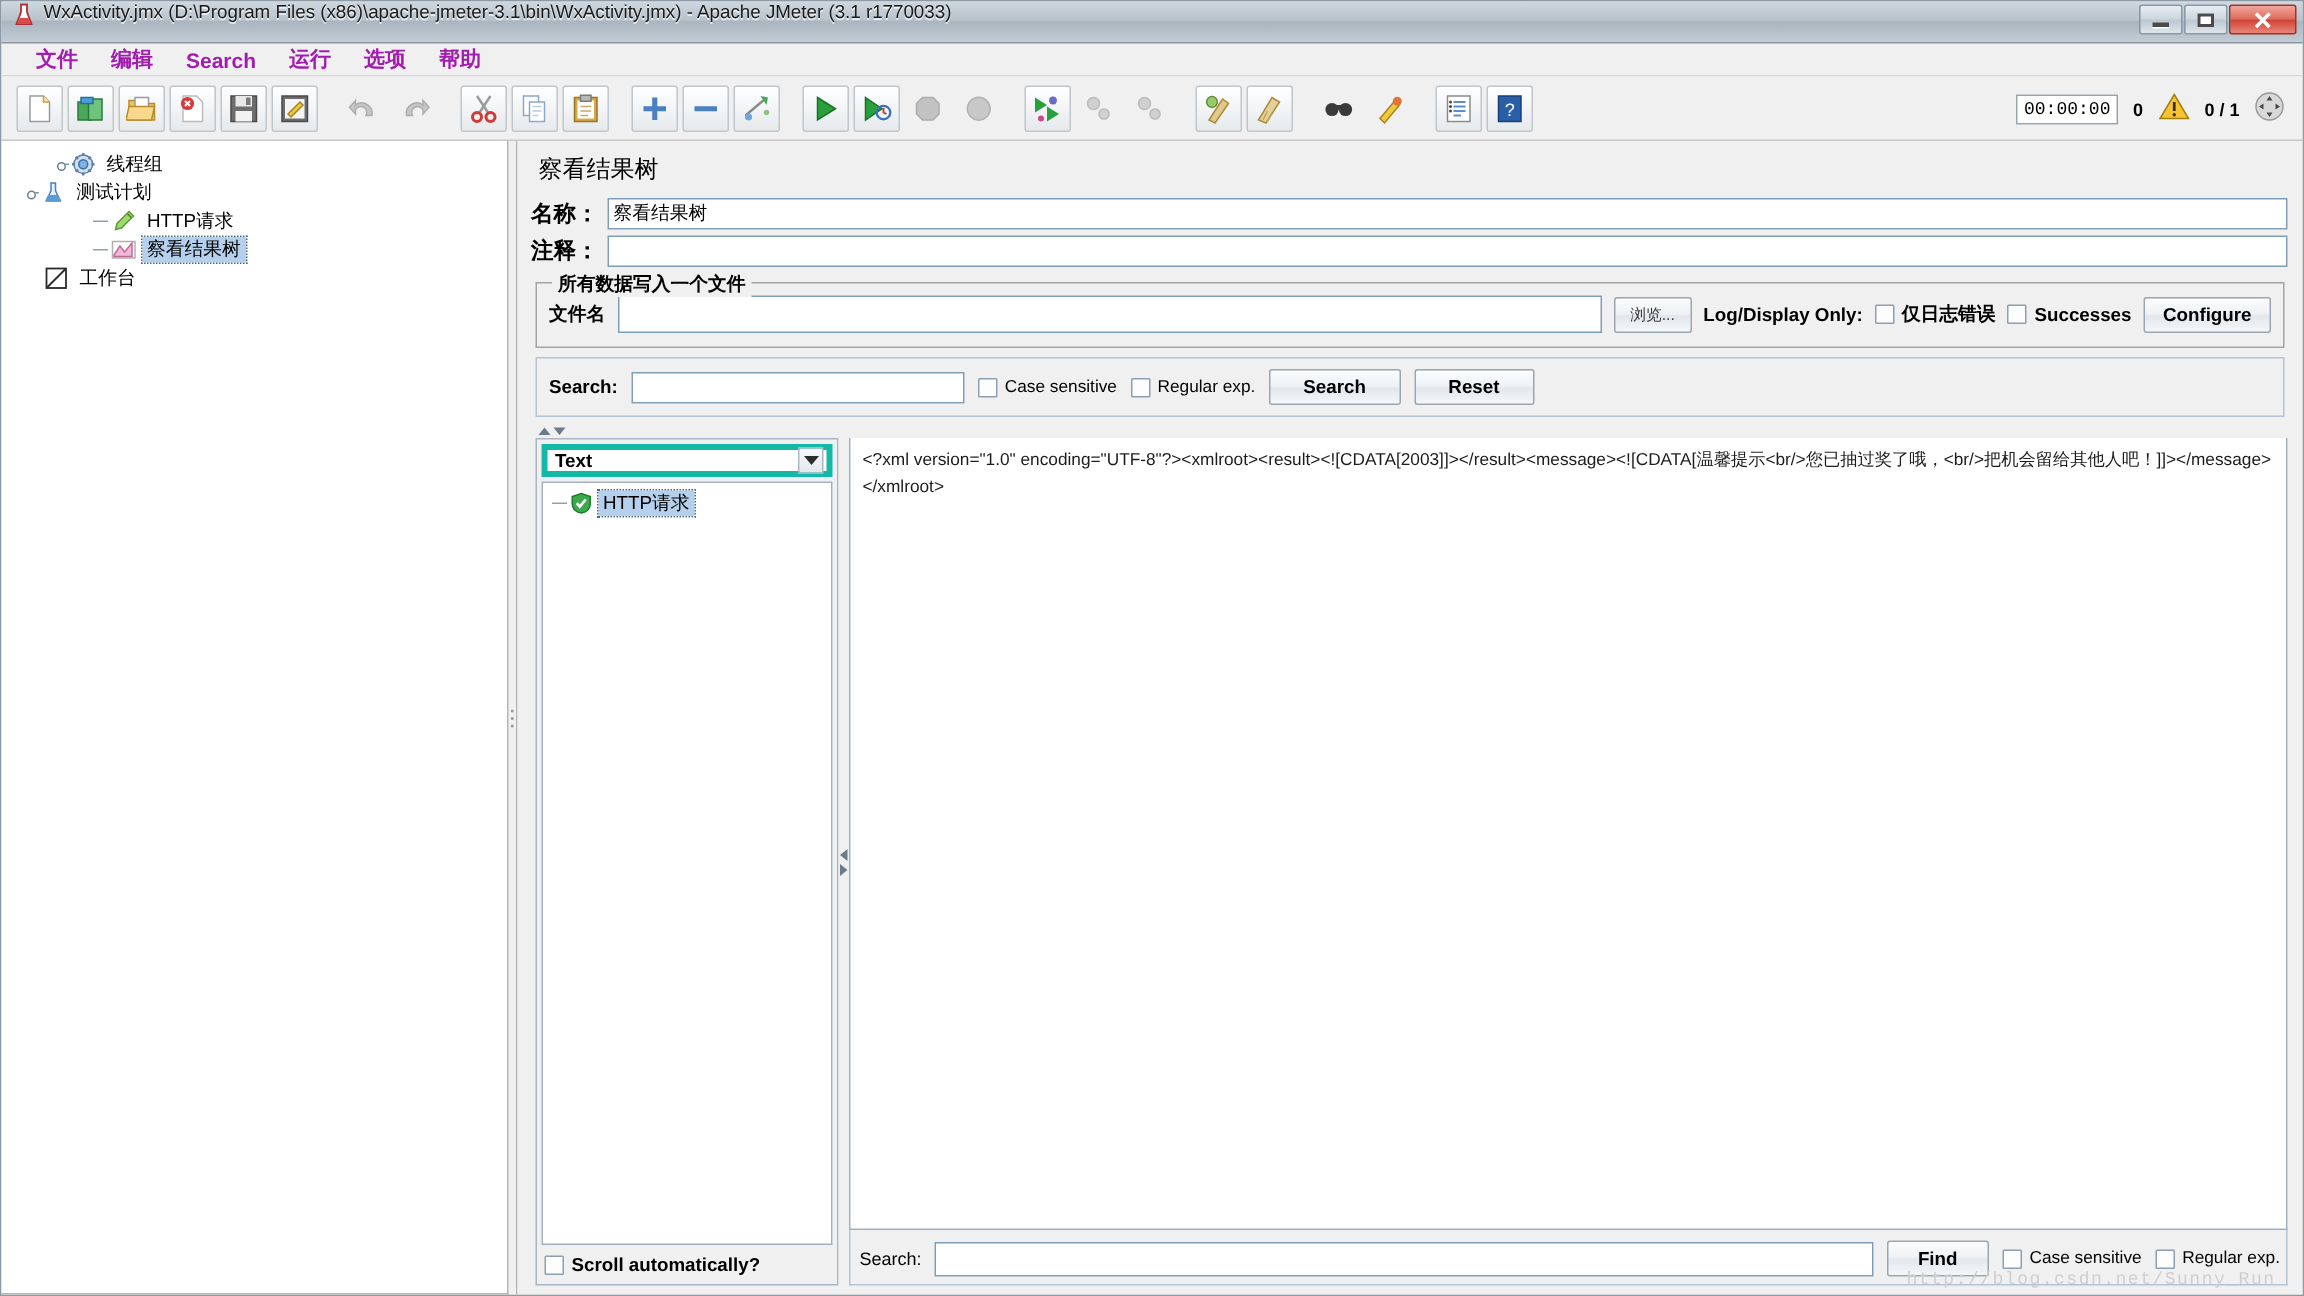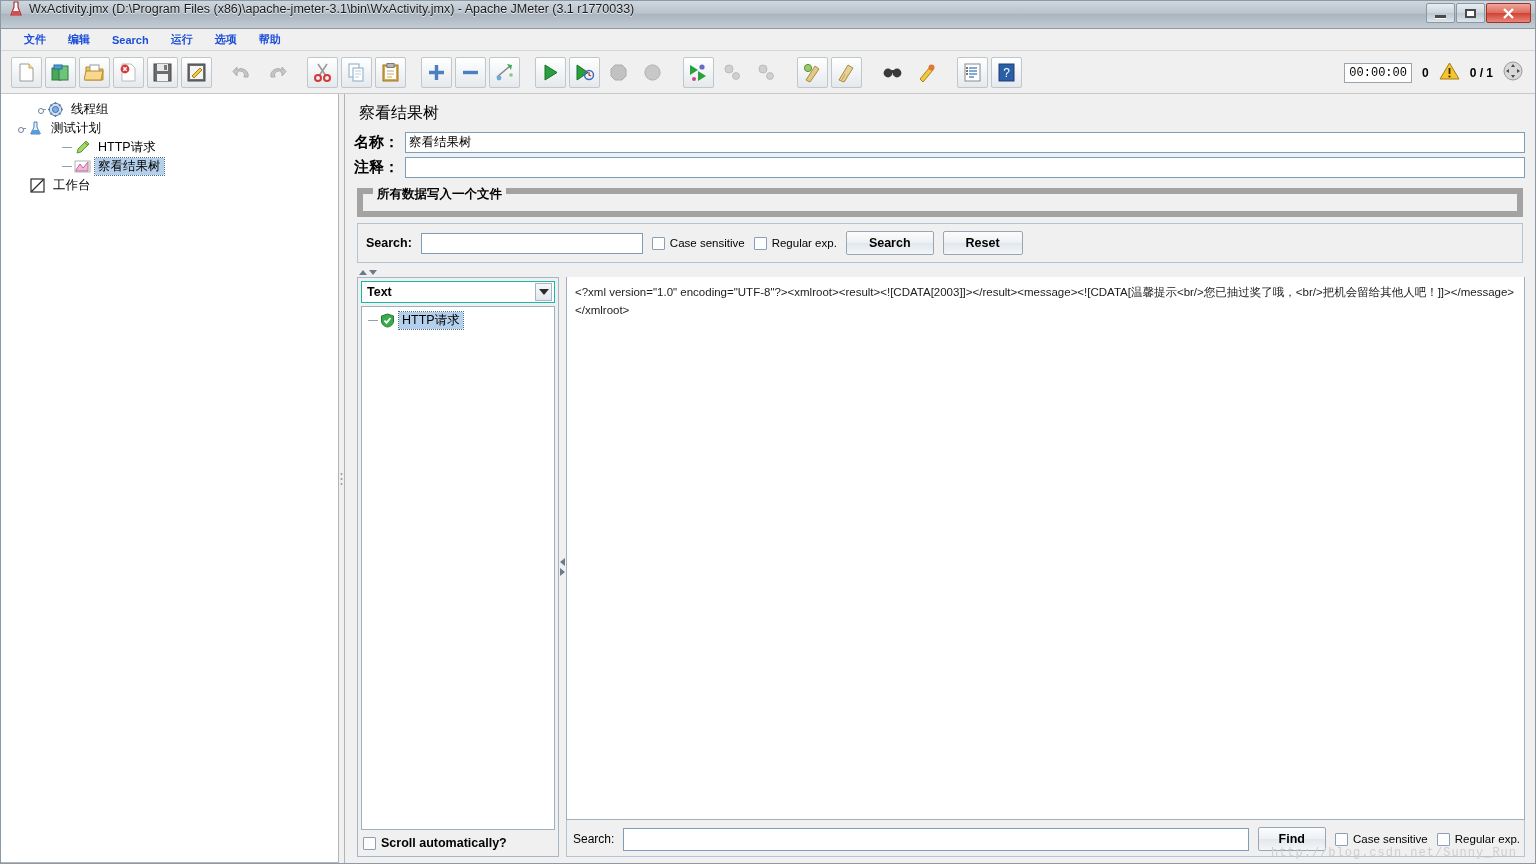--- a/index.html
+++ b/index.html
@@ -17,21 +17,21 @@
     background: #f0f0f0;
     border: 1px solid #8d9aa5;
     display: flex; flex-direction: column;
   }
 
   
   .titlebar {
     height: 28px;
     background: linear-gradient(to bottom, #cfd7de 0%, #b9c3cc 45%, #aab5bf 50%, #c3ccd4 100%);
     border-bottom: 1px solid #8c99a4;
-    display: flex; align-items: center;
+    display: flex; 
     padding: 0 2px 12px 6px;
     position: relative;
   }
   .title-icon { width: 18px; height: 18px; position: relative; margin-right: 4px; flex: none; }
   .title-text {
     font-size: 12.5px; color: #1b1b1b;
     text-shadow: 0 1px 0 rgba(255,255,255,.75);
     white-space: nowrap;
     font-family: "Liberation Sans", sans-serif;
   }
@@ -54,21 +54,21 @@
 
   
   .menubar {
     height: 22px;
     background: #f0f0f0;
     border-bottom: 1px solid #d6d6d6;
     display: flex; align-items: center;
     padding-left: 12px;
   }
   .menu-item {
-    font-size: 11px; color: #1d4ed8;
+    font-size: 14px; color: #a21caf;
     padding: 2px 11px; cursor: default;
     font-weight: bold;
   }
 
   
   .toolbar {
     height: 43px;
     background: #f0f0f0;
     border-bottom: 1px solid #c8c8c8;
     display: flex; align-items: center;
@@ -140,21 +140,21 @@
   }
   .field-row { display: flex; align-items: center; margin-bottom: 4px; }
   .field-label { font-weight: bold; font-size: 15px; color: #000; width: 46px; text-align: right; margin-right: 6px; }
   .jtext {
     flex: 1; height: 21px; border: 1px solid #7e9db9; background: #fff;
     font-size: 12.5px; padding: 1px 3px; color: #000;
     font-family: "Liberation Sans", sans-serif; outline: none;
   }
 
   .groupbox {
-    border: 6px solid #a3a3a3; margin: 6px 2px 6px 4px;
+    border: 1px solid #a3a3a3; margin: 6px 2px 6px 4px;
     padding: 8px 8px 9px 8px; position: relative; background: #f0f0f0;
   }
   .groupbox > .gb-title {
     position: absolute; top: -8px; left: 10px; background: #f0f0f0;
     padding: 0 4px; font-weight: bold; font-size: 12.5px; color: #000;
   }
   .gb-row { display: flex; align-items: center; gap: 8px; }
   .lbl { font-size: 12.5px; color: #000; font-weight: bold; white-space: nowrap; }
   .jbutton {
     border: 1px solid #9aa7b3; border-radius: 2px;
@@ -183,21 +183,21 @@
   .tri.up { border-bottom:5px solid #6b7b8a; }
   .tri.down { border-top:5px solid #6b7b8a; }
 
   
   .results-split { flex: 1; display: flex; min-height: 0; margin-left: 4px; }
   .res-left {
     width: 202px; display: flex; flex-direction: column;
     border: 1px solid #a8b5c2; background: #f0f0f0;
   }
   .combo {
-    margin: 3px; height: 22px; border: 1px solid #14b8a6; background: #fff;
+    margin: 3px; height: 22px; border: 4px solid #14b8a6; background: #fff;
     display: flex; align-items: center; justify-content: space-between;
     padding: 0 2px 0 5px;
   }
   .combo .cv { font-size: 12.5px; font-weight: bold; color: #000; }
   .combo .arrow-btn {
     width: 17px; height: 18px; display:flex;align-items:center;justify-content:center;
     background: linear-gradient(to bottom,#f7f9fb,#e3e8ee);
     border: 1px solid #a8b7c5;
   }
   .caret-d { width:0;height:0;border-left:5px solid transparent;border-right:5px solid transparent;border-top:6px solid #2b2b2b;}
@@ -565,20 +565,35 @@
         <span class="field-label">名称：</span>
         <input class="jtext" type="text" value="察看结果树" style="">
       </div>
       <div class="field-row">
         <span class="field-label">注释：</span>
         <input class="jtext" type="text" value="" style="">
       </div>
 
       <div class="groupbox">
         <span class="gb-title">所有数据写入一个文件</span>
+        <div class="gb-row">
+          <span class="lbl">文件名</span>
+          <input class="jtext" type="text" style="height: 25px;" value="">
+          <button class="jbutton small">浏览...</button>
+          <span class="lbl">Log/Display Only:</span>
+          <label class="chk">
+            <span class="box"></span>
+            <span class="txt bold">仅日志错误</span>
+          </label>
+          <label class="chk">
+            <span class="box"></span>
+            <span class="txt bold">Successes</span>
+          </label>
+          <button class="jbutton">Configure</button>
+        </div>
       </div>
 
       <div class="searchbar">
         <span class="slabel">Search:</span>
         <input class="jtext" type="text" style="flex: 0 0 auto; width: 222px;" value="">
         <label class="chk">
           <span class="box"></span>
           <span class="txt">Case sensitive</span>
         </label>
         <label class="chk">

